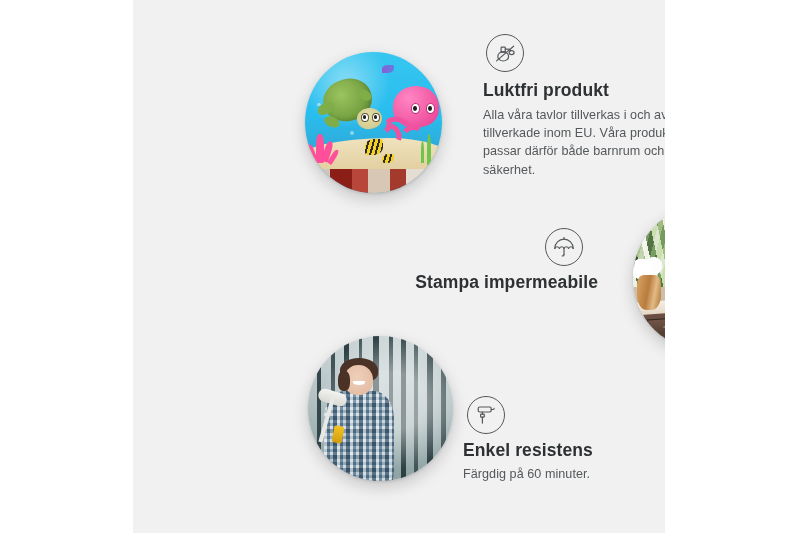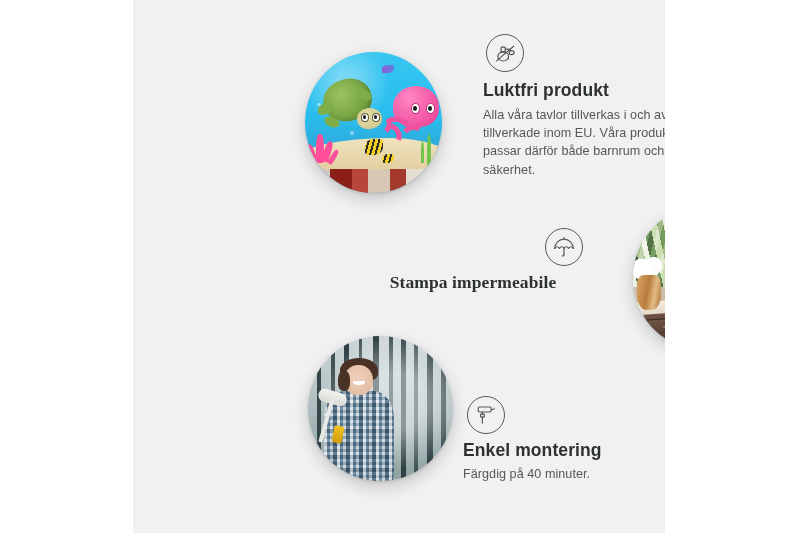--- a/index.html
+++ b/index.html
@@ -232,21 +232,21 @@
   }
   .f-desc {
     font-size: 12.6px; color: #54585b; line-height: 1.45; letter-spacing: .05px;
   }
 
   #feature-odorless { left: 312px; top: 34px; width: 300px; margin-left: 38px; }
   #feature-odorless .icon-circle { margin-left: 3px; }
   #feature-odorless .f-title { margin-top: 8px; }
   #feature-odorless .f-desc { margin-top: 4px; width: 290px; }
 
-  #feature-waterproof { left: 215px; top: 228px; width: 250px; text-align: center; font-family: Liberation Serif, serif; }
+  #feature-waterproof { left: 215px; top: 228px; width: 250px; text-align: right; }
   #feature-waterproof .icon-wrap { display:flex; justify-content:flex-end; }
   #feature-waterproof .icon-circle { margin-right: 15px; }
   #feature-waterproof .f-title { margin-top: 6px; }
   #feature-waterproof .f-desc { margin-top: 3px; }
 
   #feature-assembly { left: 330px; top: 396px; width: 230px; }
   #feature-assembly .icon-circle { margin-left: 4px; }
   #feature-assembly .f-title { margin-top: 6px; }
   #feature-assembly .f-desc { margin-top: 3px; }
 </style>
@@ -364,18 +364,18 @@
     <div class="feature" id="feature-assembly">
       <div class="icon-circle">
         <svg width="24" height="24" viewBox="0 0 24 24" fill="none" stroke="#55585a" stroke-width="1.2" stroke-linecap="round" stroke-linejoin="round">
           <rect x="4.2" y="4.0" width="13.0" height="5.0" rx="1.4"></rect>
           <path d="M8.4 9.0v2.1"></path>
           <rect x="6.6" y="11.1" width="3.7" height="3.1" rx="0.7"></rect>
           <path d="M8.4 14.2v5.9"></path>
           <path d="M17.2 6.5h1.6c.8 0 1.3-.4 1.3-1.1"></path>
         </svg>
       </div>
-      <div class="f-title">Enkel montering</div>
-      <div class="f-desc">Färgdig på 40 minuter.</div>
+      <div class="f-title">Enkel resistens</div>
+      <div class="f-desc">Färgdig på 60 minuter.</div>
     </div>
 
   </div>
 </div>
 
 </body></html>

